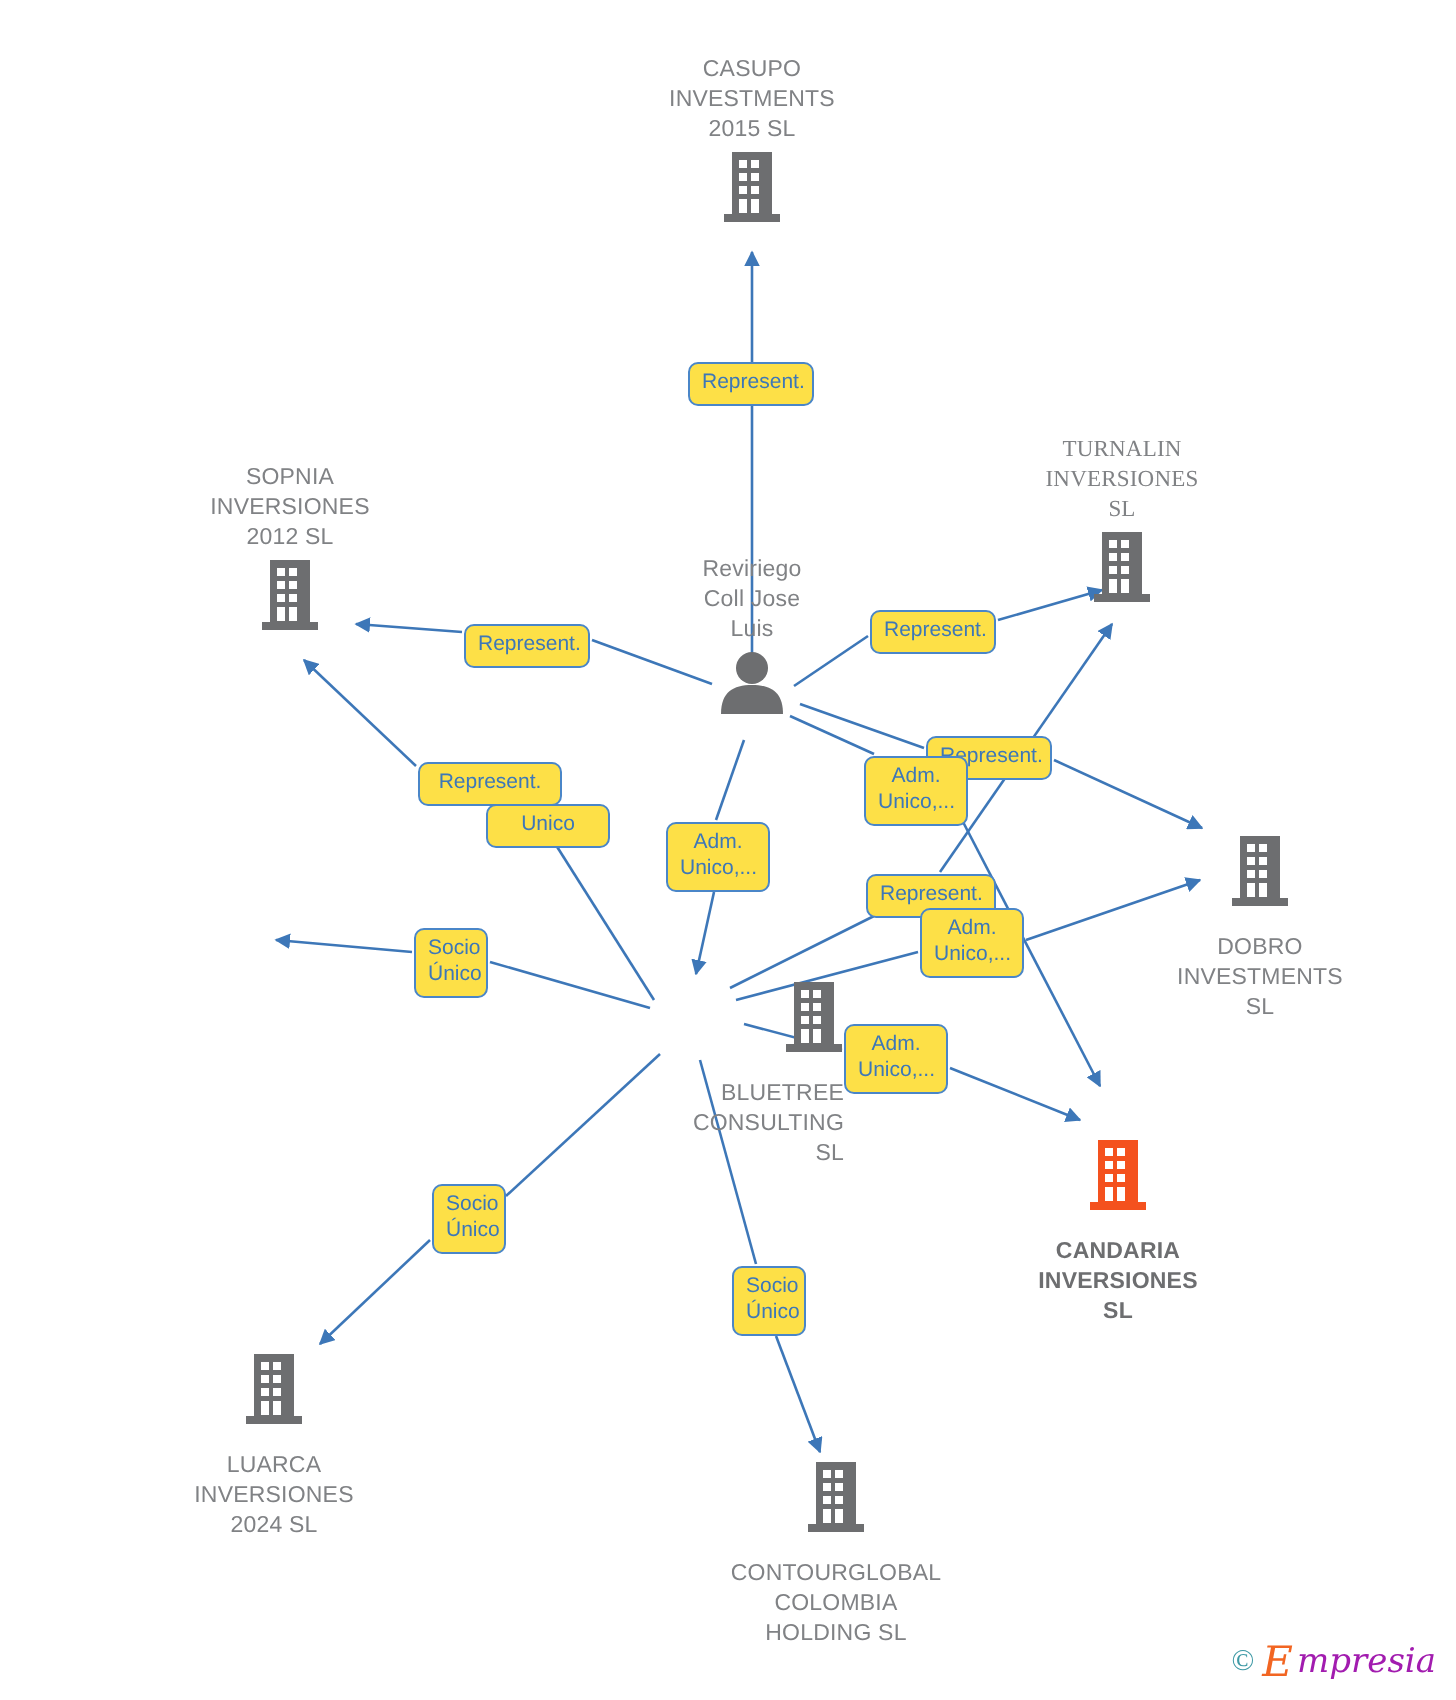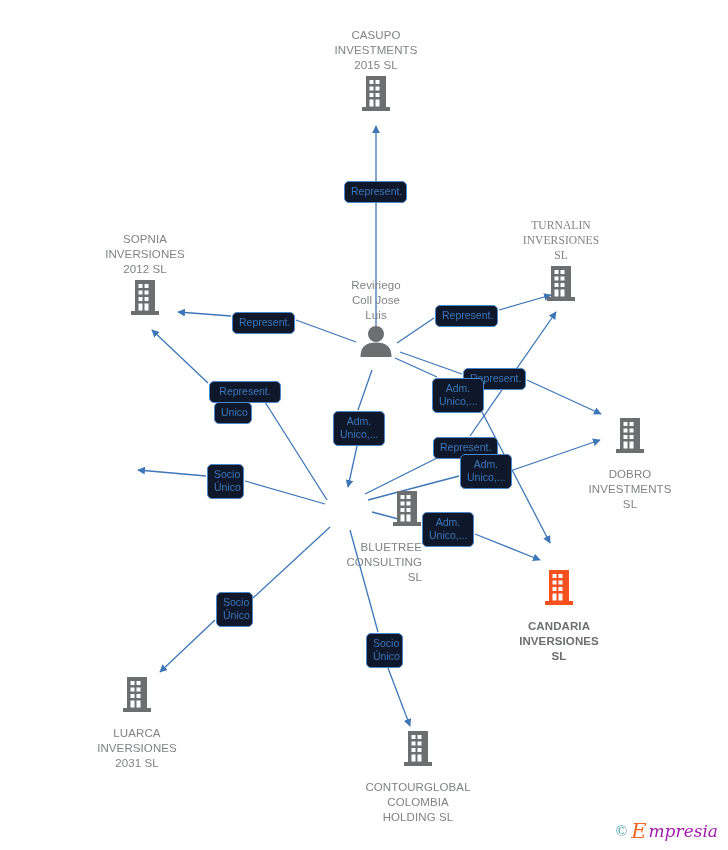--- a/index.html
+++ b/index.html
@@ -50,21 +50,21 @@
     margin-bottom: 2px;
   }
   .node.highlight .node-label {
     color: #6d6e70;
     font-weight: bold;
   }
   .edge-label {
     position: absolute;
     border: 1px solid #4a86c8;
     border-radius: 5px;
-    background: #0f172a;
+    background: #fde047;
     color: #3d77b8;
     font-size: 10.5px;
     line-height: 13px;
     text-align: center;
     padding: 3px 6px 4px 6px;
     white-space: pre-line;
     z-index: 10;
     box-sizing: border-box;
   }
   #watermark {
@@ -309,21 +309,21 @@
             <rect x="14.5" y="11.5" width="4" height="4"></rect>
           <rect x="8.5" y="18" width="4" height="4"></rect>
             <rect x="14.5" y="18" width="4" height="4"></rect>
           <rect x="8.5" y="24.5" width="4" height="7"></rect>
             <rect x="14.5" y="24.5" width="4" height="7"></rect>
         </g>
       </svg>
     </span>
     <span class="node-label">LUARCA
 INVERSIONES
-2031  SL</span>
+2024  SL</span>
   </div>
 
   <div class="node" style="left:418px; top:730px;">
     <span class="node-icon">
       <svg width="30" height="38" viewBox="0 0 30 38">
         <rect x="5" y="1" width="20" height="31" fill="#6d6e70"></rect>
         <rect x="1" y="32" width="28" height="4" fill="#6d6e70"></rect>
         <g fill="#ffffff">
           <rect x="8.5" y="5" width="4" height="4"></rect>
             <rect x="14.5" y="5" width="4" height="4"></rect>
@@ -339,21 +339,21 @@
     <span class="node-label">CONTOURGLOBAL
 COLOMBIA
 HOLDING  SL</span>
   </div>
 
   <div class="edge-label" style="left:344px; top:181px; width:63px;">Represent.</div>
   <div class="edge-label" style="left:232px; top:312px; width:63px;">Represent.</div>
   <div class="edge-label" style="left:435px; top:305px; width:63px;">Represent.</div>
   <div class="edge-label" style="left:463px; top:368px; width:63px;">Represent.</div>
   <div class="edge-label" style="left:209px; top:381px; width:72px;">Represent.</div>
-  <div class="edge-label" style="left:214px; top:402px; width:38px;">Unico</div>
+  <div class="edge-label" style="left:243px; top:402px; width:62px;">Unico</div>
   <div class="edge-label" style="left:432px; top:378px; width:52px;">Adm.
 Unico,...</div>
   <div class="edge-label" style="left:333px; top:411px; width:52px;">Adm.
 Unico,...</div>
   <div class="edge-label" style="left:433px; top:437px; width:65px;">Represent.</div>
   <div class="edge-label" style="left:460px; top:454px; width:52px;">Adm.
 Unico,...</div>
   <div class="edge-label" style="left:207px; top:464px; width:37px;">Socio
 Único</div>
   <div class="edge-label" style="left:422px; top:512px; width:52px;">Adm.

